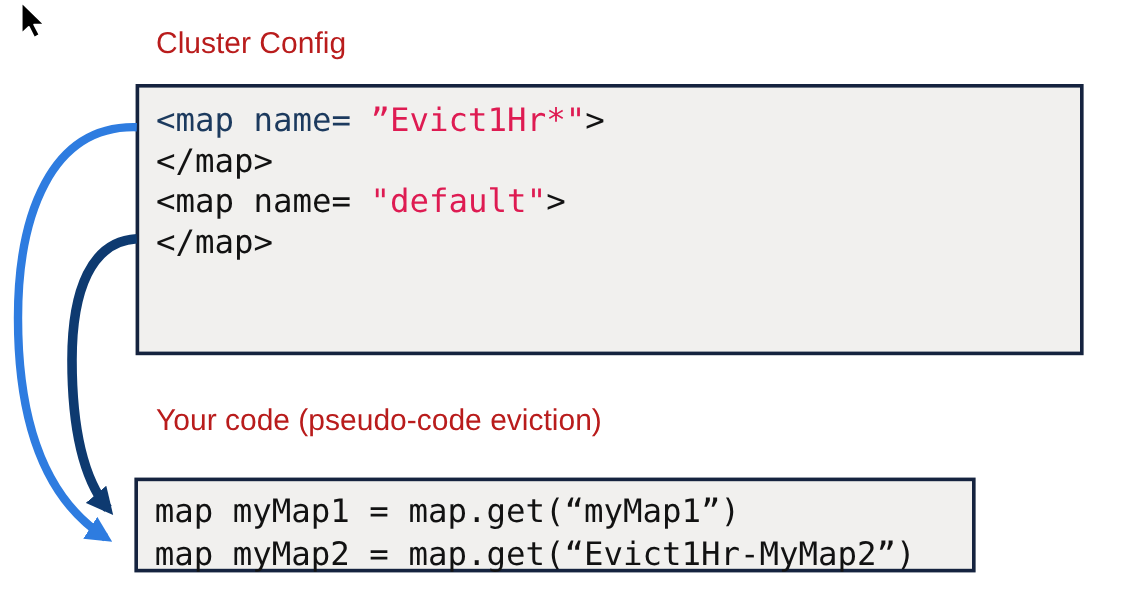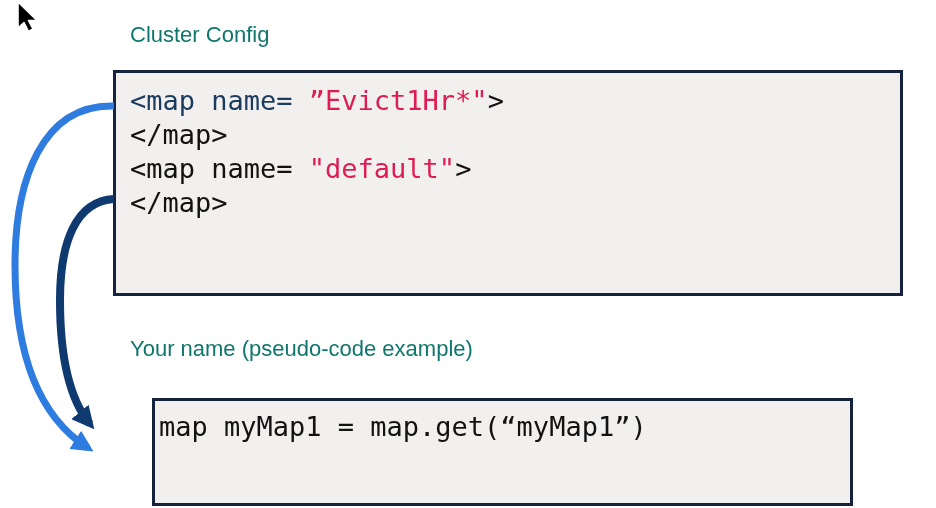--- a/index.html
+++ b/index.html
@@ -7,22 +7,22 @@
     position: relative;
     width: 936px;
     height: 508px;
     background: #ffffff;
     overflow: hidden;
     font-family: "Liberation Sans", sans-serif;
   }
   .section-label {
     position: absolute;
     left: 130px;
-    color: #0f766e;
-    font-size: 22px;
+    color: #b91c1c;
+    font-size: 25px;
     font-weight: 400;
     white-space: pre;
   }
   #cluster-config-label { top: 22px; }
   #your-code-label { top: 336px; }
 
   .code-box {
     position: absolute;
     box-sizing: border-box;
     background: #f1f0ee;
@@ -33,23 +33,22 @@
     left: 113px;
     top: 70px;
     width: 790px;
     height: 226px;
     padding: 11px 14px;
   }
   #pseudo-box {
     left: 112px;
     top: 398px;
     width: 701px;
-    height: 108px;
-    padding: 8px 4px;
-    margin-left: 40px;
+    height: 79px;
+    padding: 8px 14px;
   }
   .code-line {
     font-family: "DejaVu Sans Mono", "Liberation Mono", monospace;
     font-size: 27px;
     line-height: 34px;
     color: #121212;
     white-space: pre;
   }
   #pseudo-box .code-line { line-height: 36px; }
   .tok-navy { color: #1c3a5e; }
@@ -94,19 +93,20 @@
 
   <div class="section-label" id="cluster-config-label">Cluster Config</div>
 
   <div class="code-box" id="config-box">
     <div class="code-line"><span class="tok-navy">&lt;map name= </span><span class="tok-red">”Evict1Hr*"</span><span>&gt;</span></div>
     <div class="code-line">&lt;/map&gt;</div>
     <div class="code-line"><span>&lt;map name= </span><span class="tok-red">"default"</span><span>&gt;</span></div>
     <div class="code-line">&lt;/map&gt;</div>
   </div>
 
-  <div class="section-label" id="your-code-label">Your name (pseudo-code example)</div>
+  <div class="section-label" id="your-code-label">Your code (pseudo-code eviction)</div>
 
   <div class="code-box" id="pseudo-box">
     <div class="code-line">map myMap1 = map.get(“myMap1”)</div>
+    <div class="code-line">map myMap2 = map.get(“Evict1Hr-MyMap2”)</div>
   </div>
 
 </div>
 
 </body></html>

